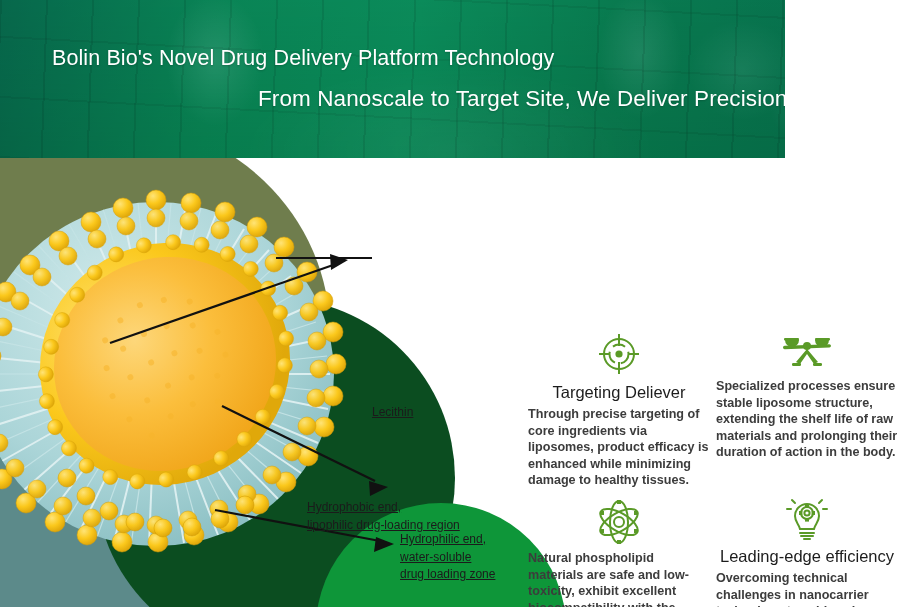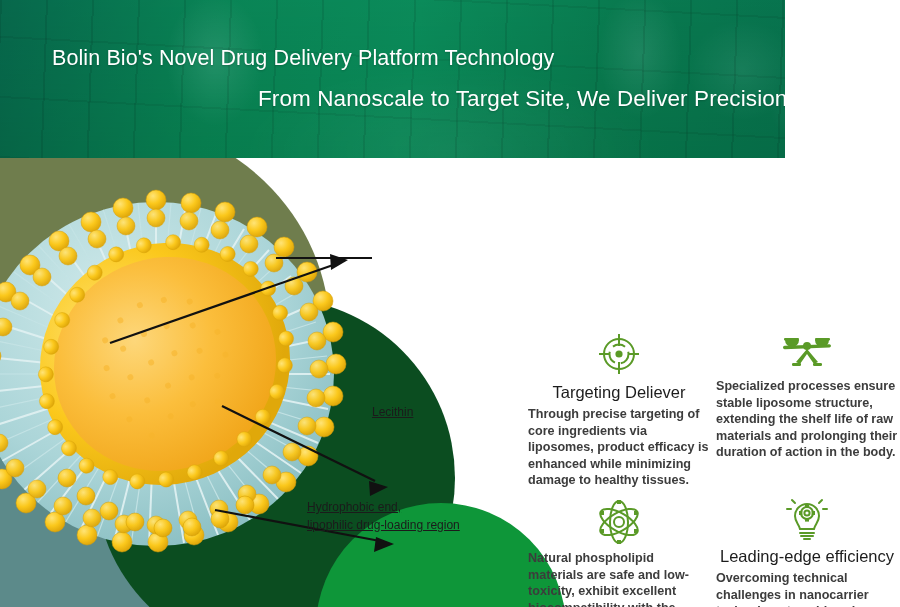--- a/index.html
+++ b/index.html
@@ -407,20 +407,23 @@
           <line x1="222" y1="248" x2="375" y2="323"></line>
           <polygon points="388,329 369,323 370,338" fill="#111111" stroke="none"></polygon>
 
           <line x1="215" y1="352" x2="380" y2="383"></line>
           <polygon points="394,386 376,379 374,394" fill="#111111" stroke="none"></polygon>
         </g>
       </svg>
       <div class="callout-text cal-lecithin">Lecithin</div>
       <div class="callout-text cal-hydrophobic">Hydrophobic end,
 lipophilic drug-loading region</div>
+      <div class="callout-text cal-hydrophilic">Hydrophilic end,
+water-soluble
+drug loading zone</div>
     </div>
 
     <div class="features">
 
       <div class="feat f1">
         <span class="feat-icon">
           <svg viewBox="0 0 56 48">
             <g stroke="#5a9a27" stroke-width="2" fill="none">
               <circle cx="28" cy="24" r="15"></circle>
               <circle cx="28" cy="24" r="9.5" stroke-dasharray="13 6"></circle>

